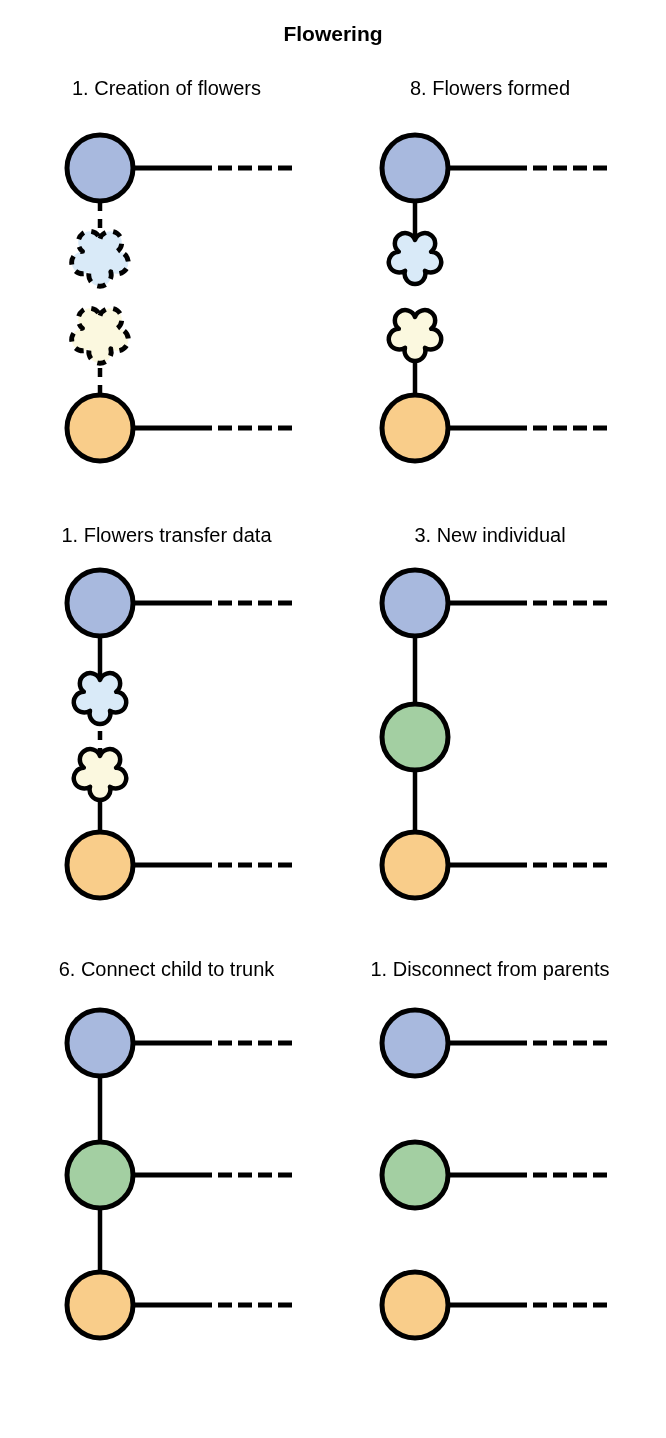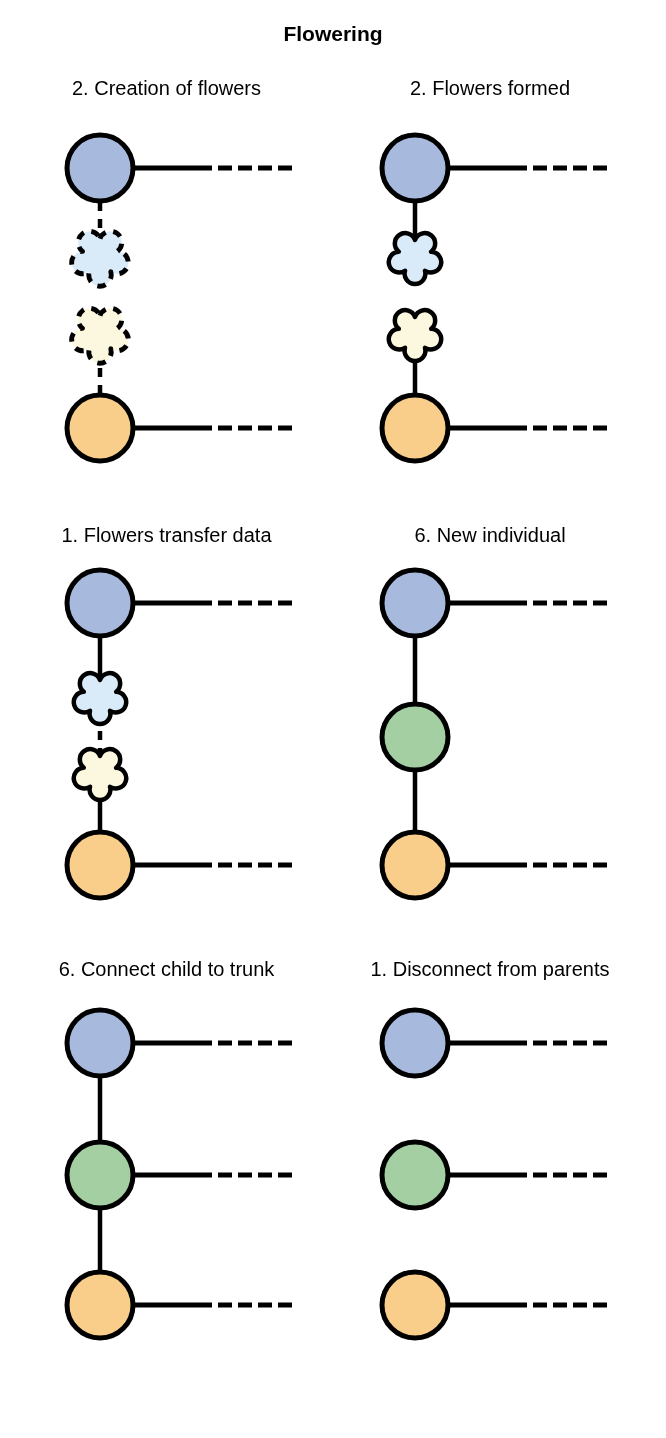--- a/index.html
+++ b/index.html
@@ -42,24 +42,24 @@
   .dg-left  { left: 20px; }
   .dg-right { left: 335px; }
 </style>
 </head>
 <body>
 
 <div class="page">
 
   <div class="fig-title">Flowering</div>
 
-  <div class="panel-title pt-r1 pt-left">2. Creation of flowers</div>
-  <div class="panel-title pt-r1 pt-right">2. Flowers formed</div>
+  <div class="panel-title pt-r1 pt-left">1. Creation of flowers</div>
+  <div class="panel-title pt-r1 pt-right">8. Flowers formed</div>
   <div class="panel-title pt-r2 pt-left">1. Flowers transfer data</div>
-  <div class="panel-title pt-r2 pt-right">6. New individual</div>
+  <div class="panel-title pt-r2 pt-right">3. New individual</div>
   <div class="panel-title pt-r3 pt-left">6. Connect child to trunk</div>
   <div class="panel-title pt-r3 pt-right">1. Disconnect from parents</div>
 
   <svg class="diagram dg-r1 dg-left" width="300" height="352" viewBox="0 0 300 352">
       <line x1="80" y1="48" x2="80" y2="137" stroke="#000000" stroke-width="4.5" stroke-dasharray="9 8"></line>
       <line x1="80" y1="214" x2="80" y2="308" stroke="#000000" stroke-width="4.5" stroke-dasharray="9 8"></line>
       <line x1="80" y1="48" x2="192" y2="48" stroke="#000000" stroke-width="5"></line>
       <line x1="198" y1="48" x2="278" y2="48" stroke="#000000" stroke-width="5" stroke-dasharray="14 6"></line>
       <line x1="80" y1="308" x2="192" y2="308" stroke="#000000" stroke-width="5"></line>
       <line x1="198" y1="308" x2="278" y2="308" stroke="#000000" stroke-width="5" stroke-dasharray="14 6"></line>

